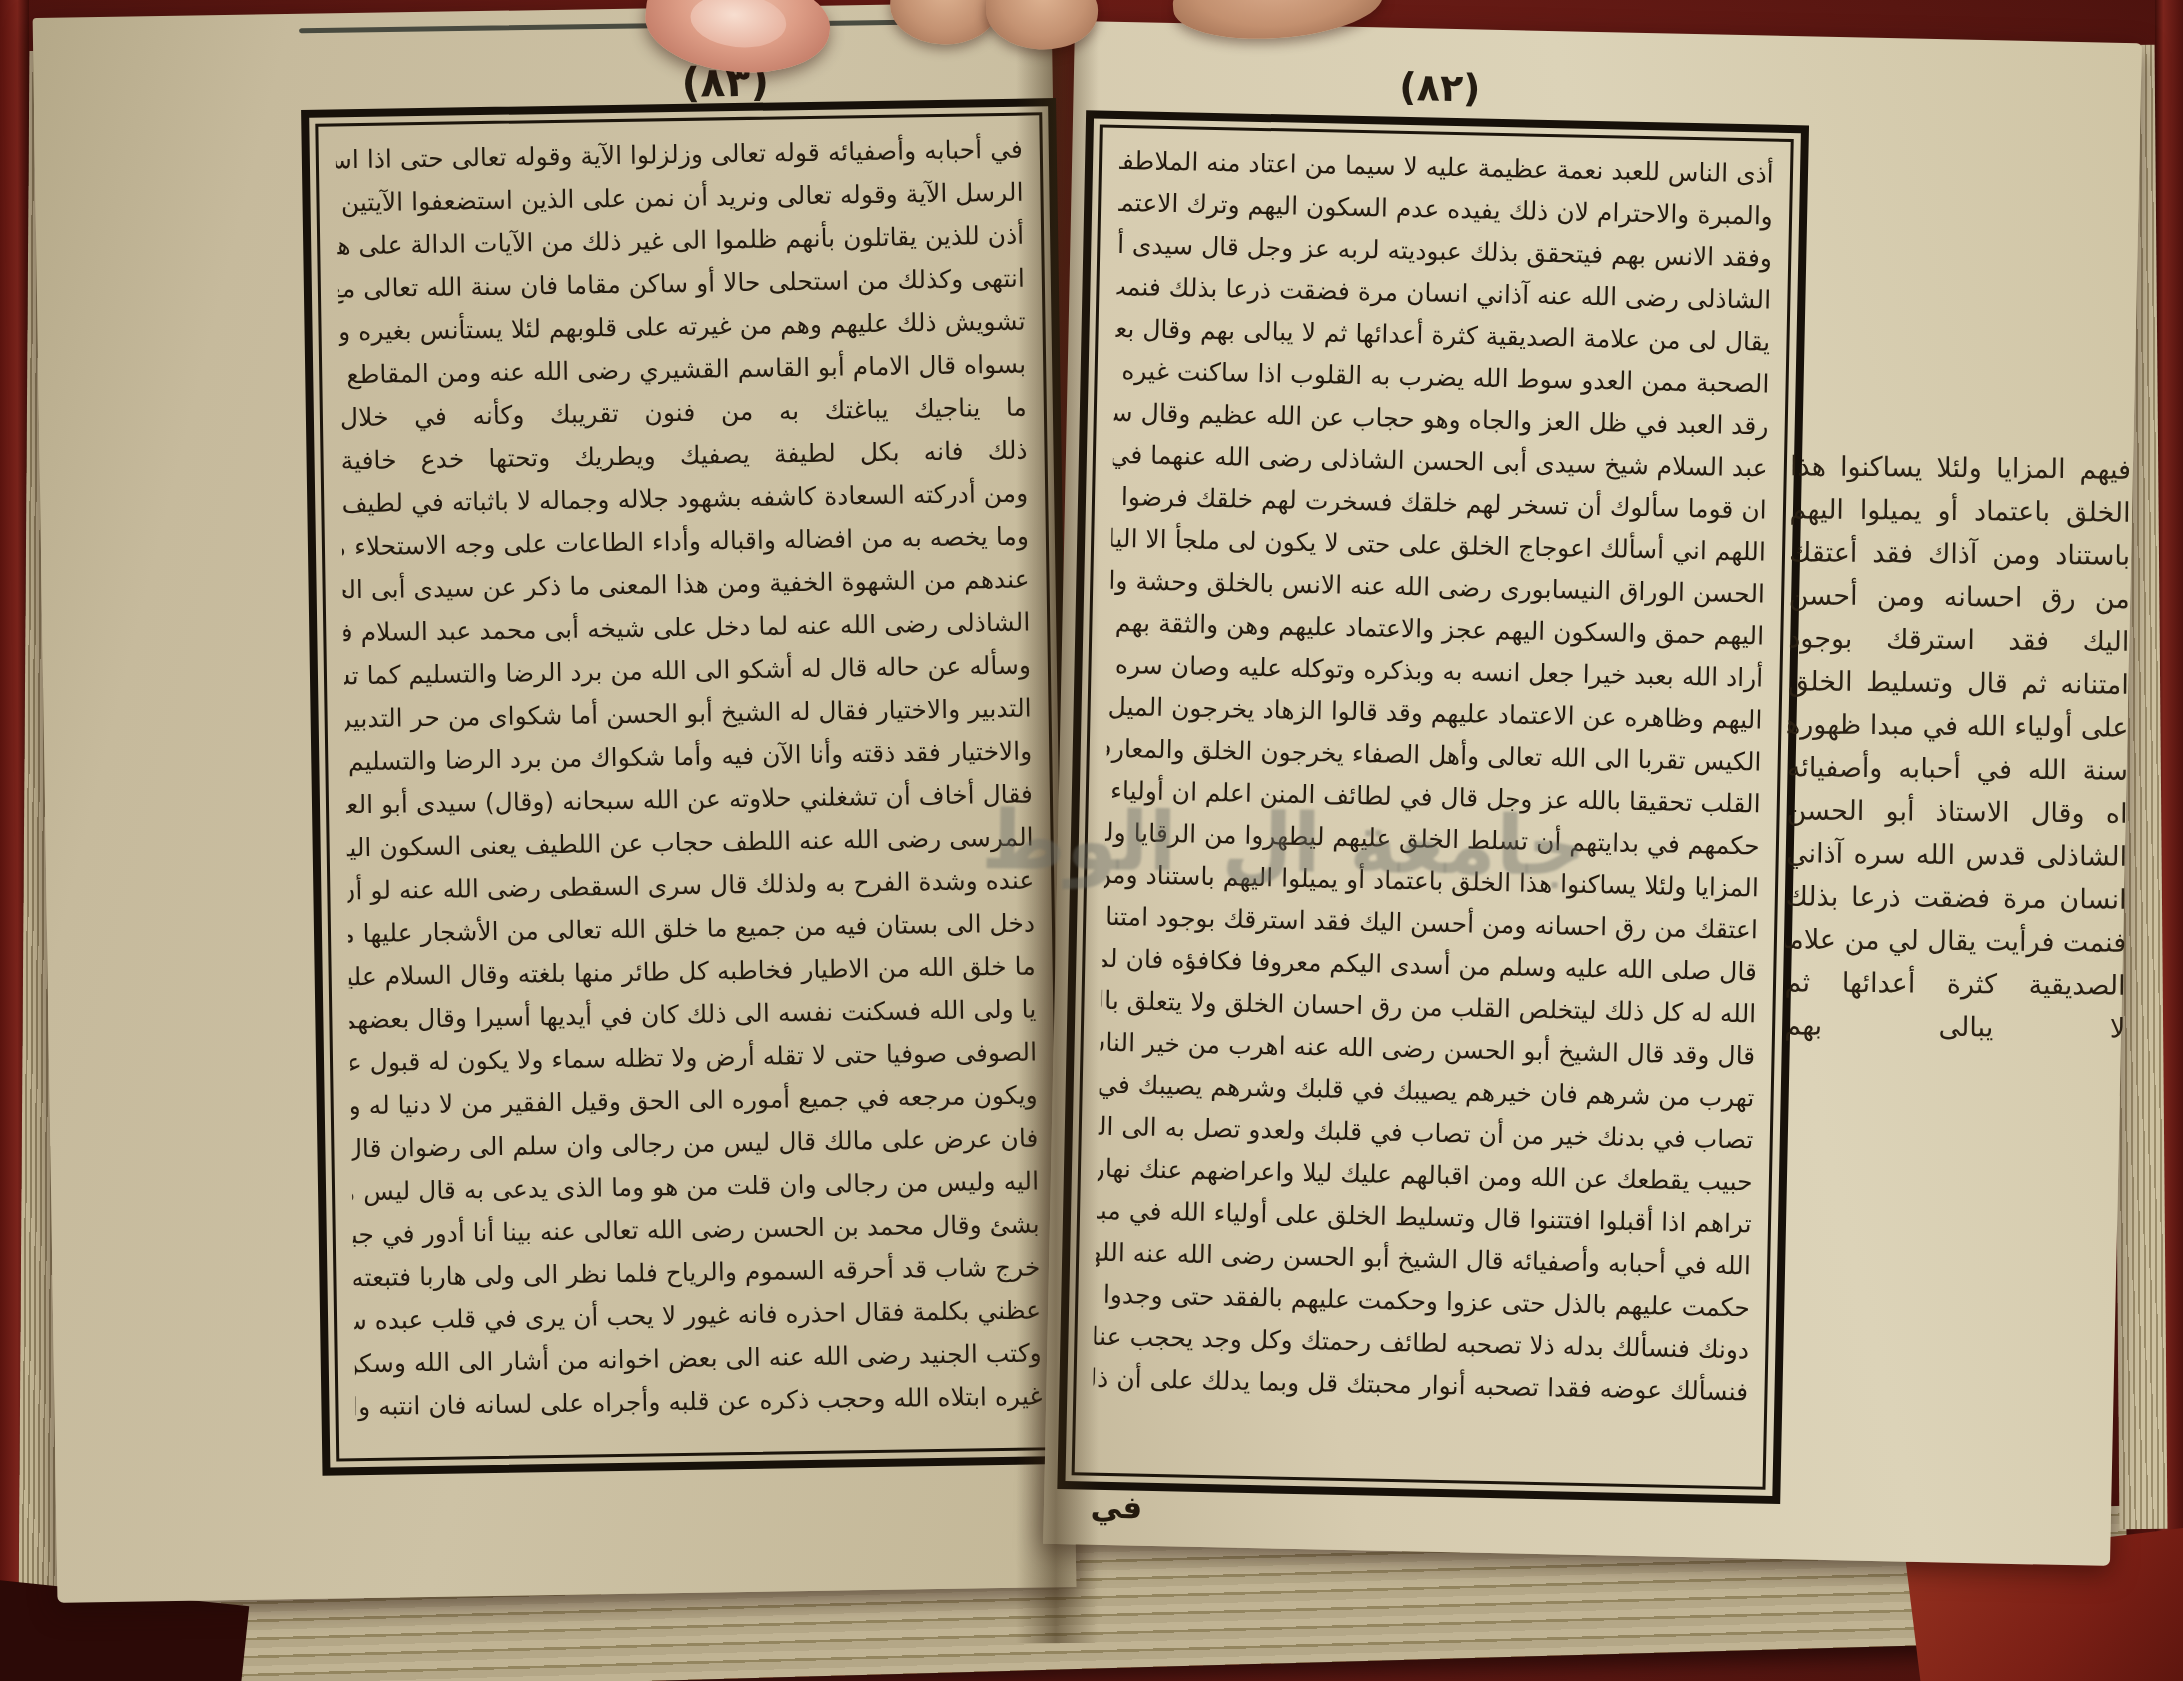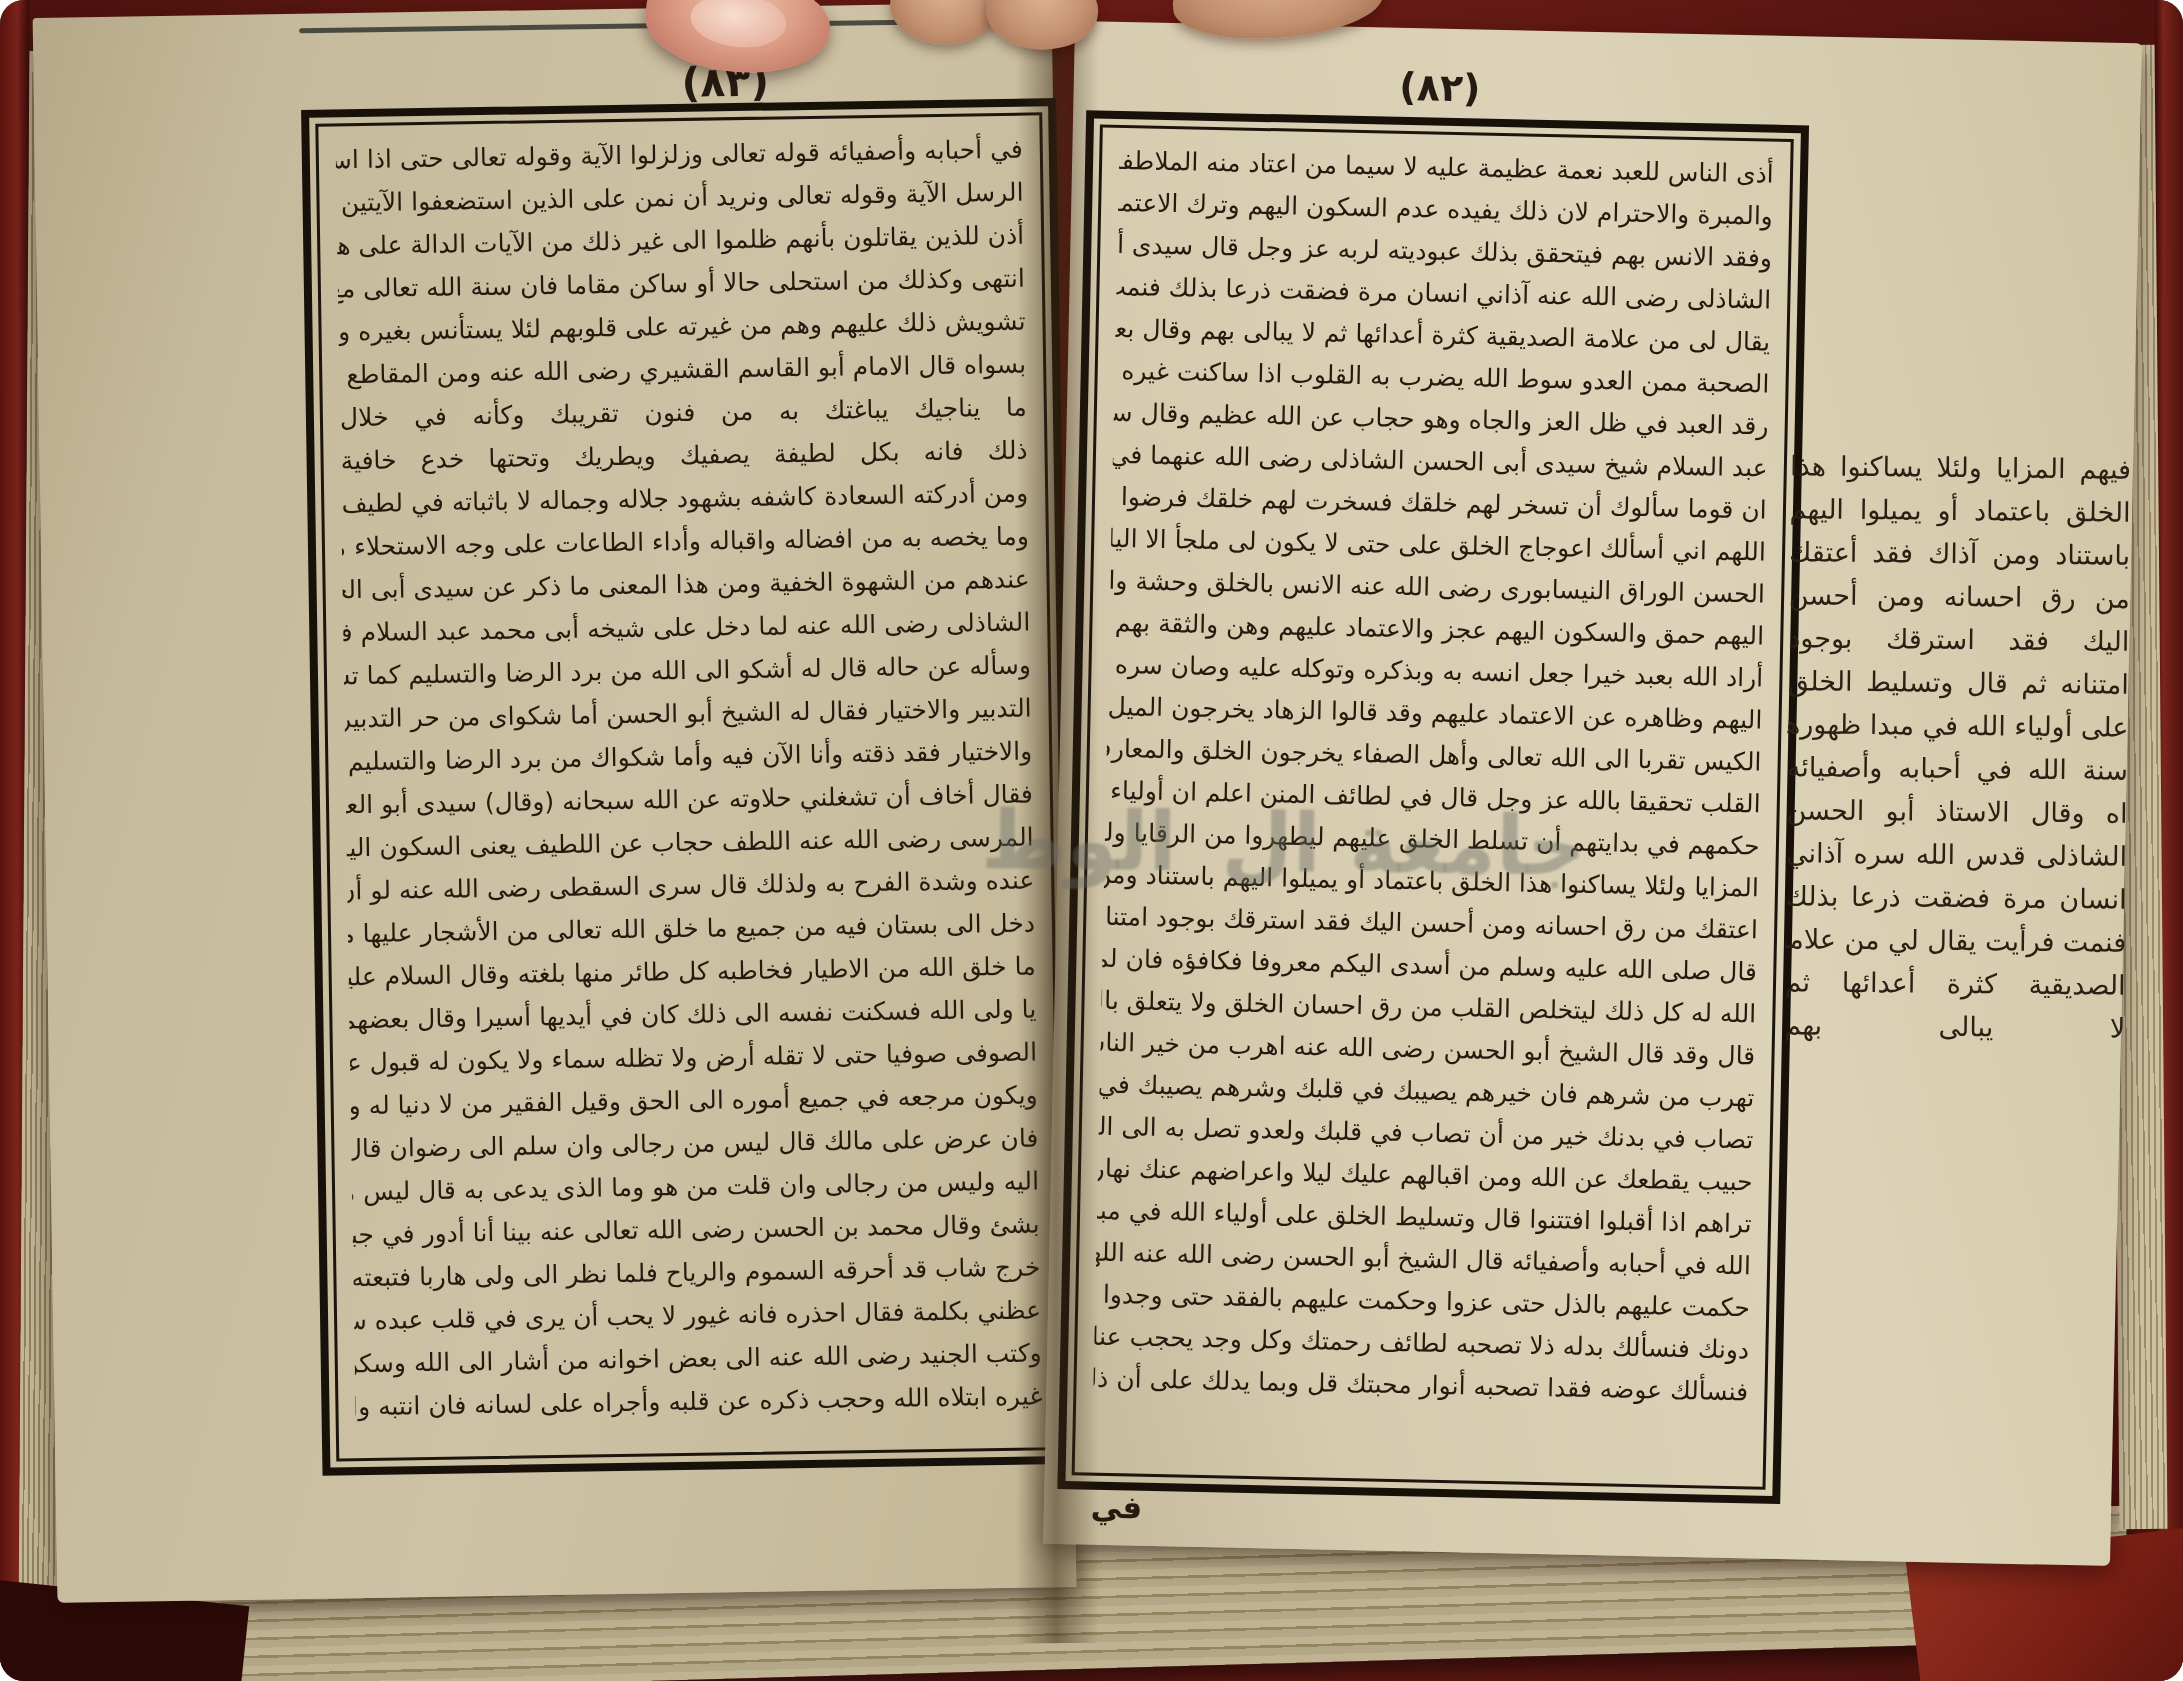--- a/index.html
+++ b/index.html
@@ -1,18 +1,18 @@
 <!DOCTYPE html>
 <html lang="ar" style="font-size:10.2px"><head>
 <meta charset="utf-8">
 <style>
   html,body{margin:0;padding:0;width:2183px;height:1681px;overflow:hidden;
     font-family:"DejaVu Sans",sans-serif;}
   .scene{position:absolute;left:0;top:0;width:2183px;height:1681px;overflow:hidden;
-    background:radial-gradient(ellipse at 50% 45%, #7d241c 0%, #6b1c16 55%, #45100c 100%);border-radius:24px;}
+    background:radial-gradient(ellipse at 50% 45%, #7d241c 0%, #6b1c16 55%, #45100c 100%);}
   
   .bottom-stack{position:absolute;left:25.5px;top:1535px;width:2102px;height:134px;
     background:repeating-linear-gradient(to bottom,#c0b393 0 7.6px,#93855f 7.6px 10.2px,#b4a787 10.2px 18px);
     transform:rotate(-1.6deg);box-shadow:0 11.5px 19px rgba(0,0,0,.5);}
   .edge-left-cover{position:absolute;left:0;top:0;width:29px;height:1681px;
     background:linear-gradient(to right,#5a130e,#7b241c 60%,#3c0d09);}
   .edge-right-cover{position:absolute;right:0;top:0;width:28px;height:1681px;
     background:linear-gradient(to left,#4e110d,#7b241c 70%,#3c0d09);}
   .stack-left{position:absolute;left:24px;top:51px;width:41px;height:1560px;
     background:repeating-linear-gradient(to right,#c4b795 0 3.2px,#8f8160 3.2px 5.1px);

